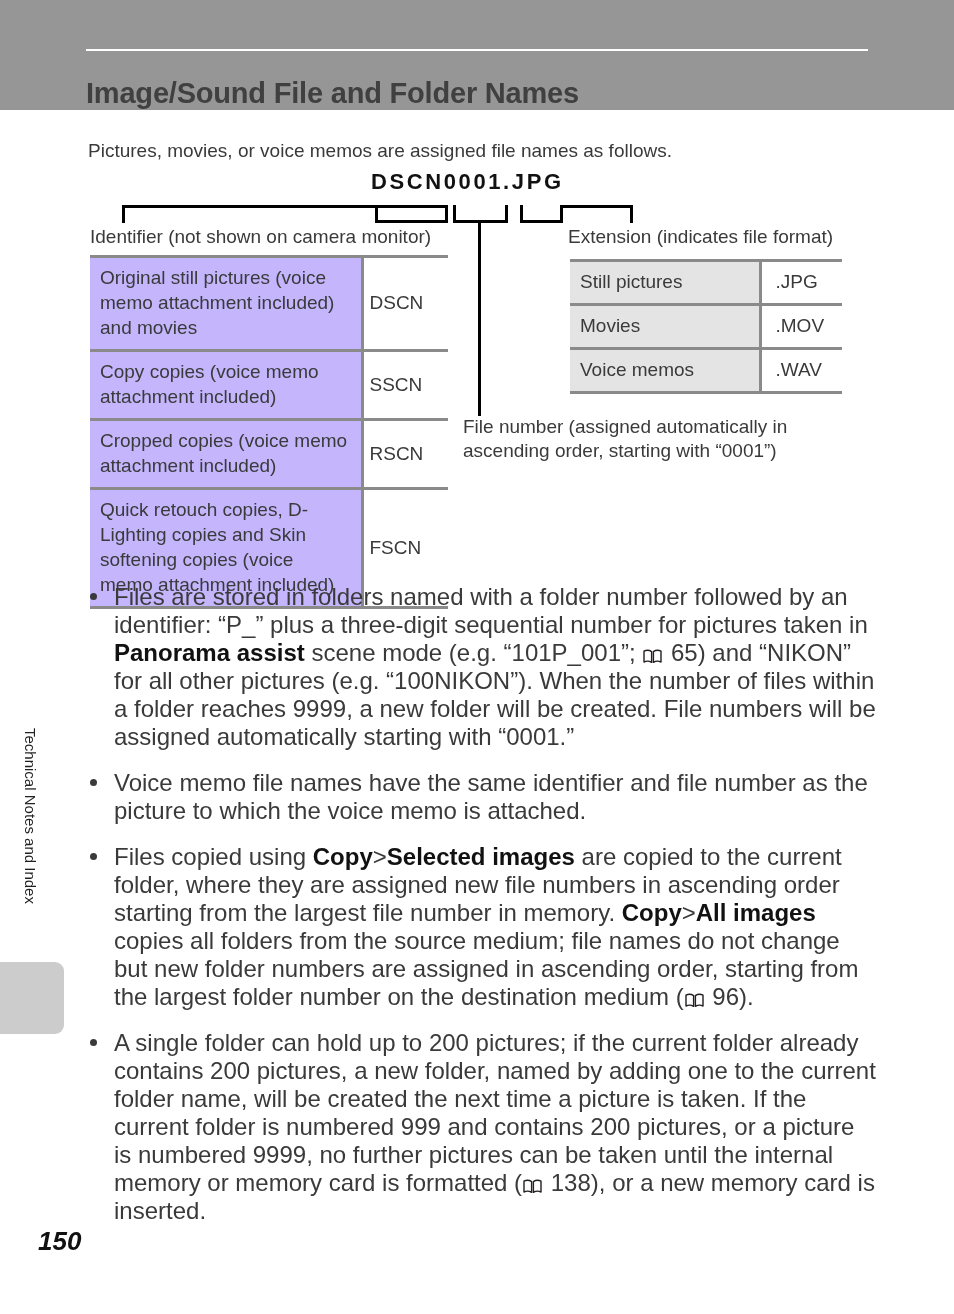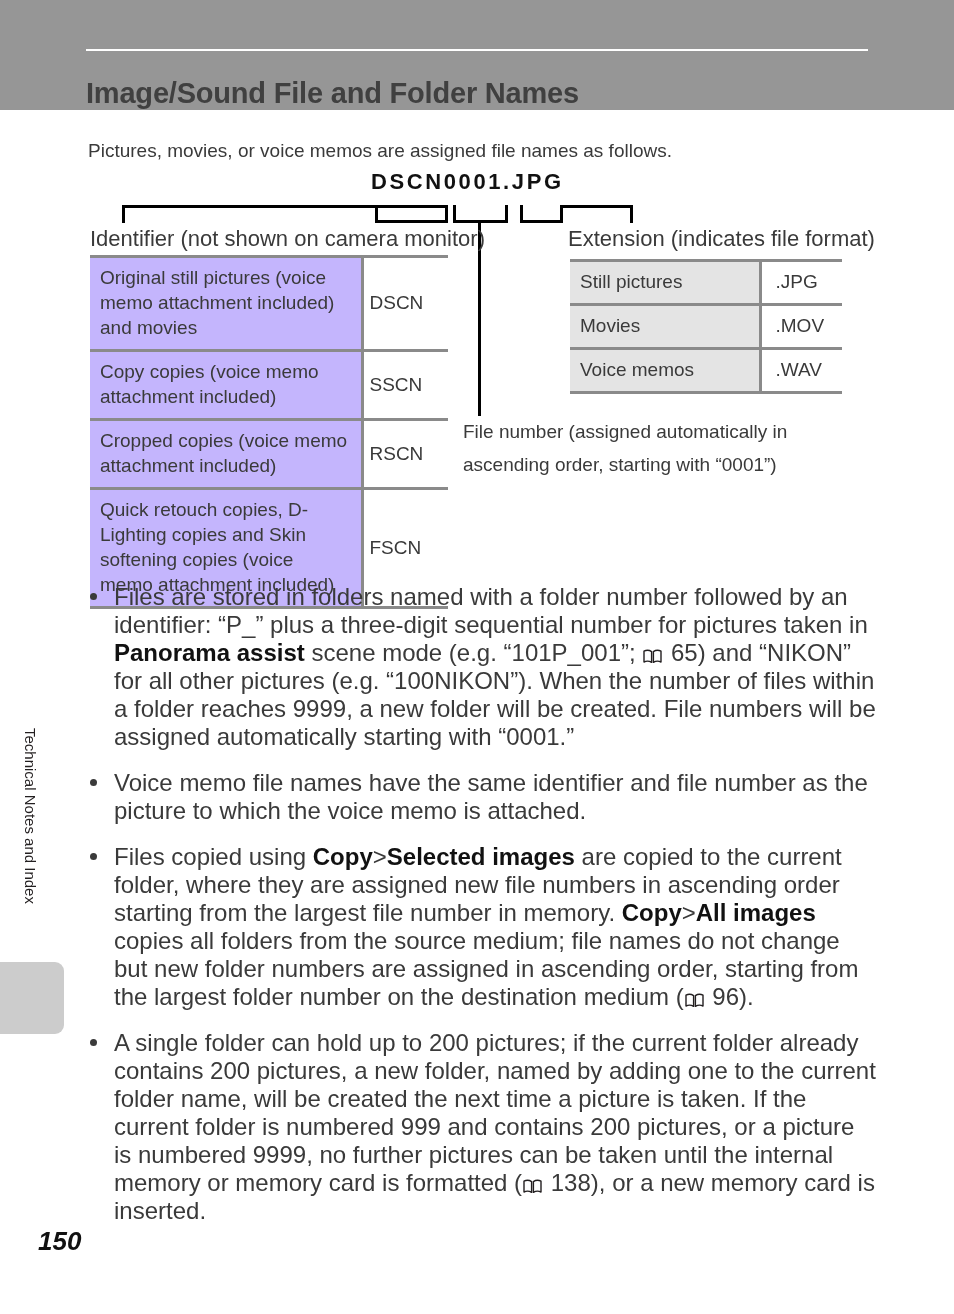--- a/index.html
+++ b/index.html
@@ -59,32 +59,32 @@
   }
 
   
   .conn { position: absolute; background: #000000; }
   .conn-h { height: 3px; }
   .conn-v { width: 3px; }
 
   
   .cap {
     position: absolute;
-    font-size: 22px;
+    font-size: 19px;
     color: #3a3a3a;
     white-space: nowrap;
   }
   .cap-identifier { left: 90px; top: 226px; }
   .cap-extension  { left: 568px; top: 226px; }
   .cap-filenumber {
     position: absolute;
     left: 463px; top: 415px;
     width: 400px;
     font-size: 19px;
-    line-height: 33px;
+    line-height: 24px;
     color: #3a3a3a;
   }
 
   
   table {
     position: absolute;
     border-collapse: collapse;
     font-size: 19px;
     color: #3a3a3a;
   }

